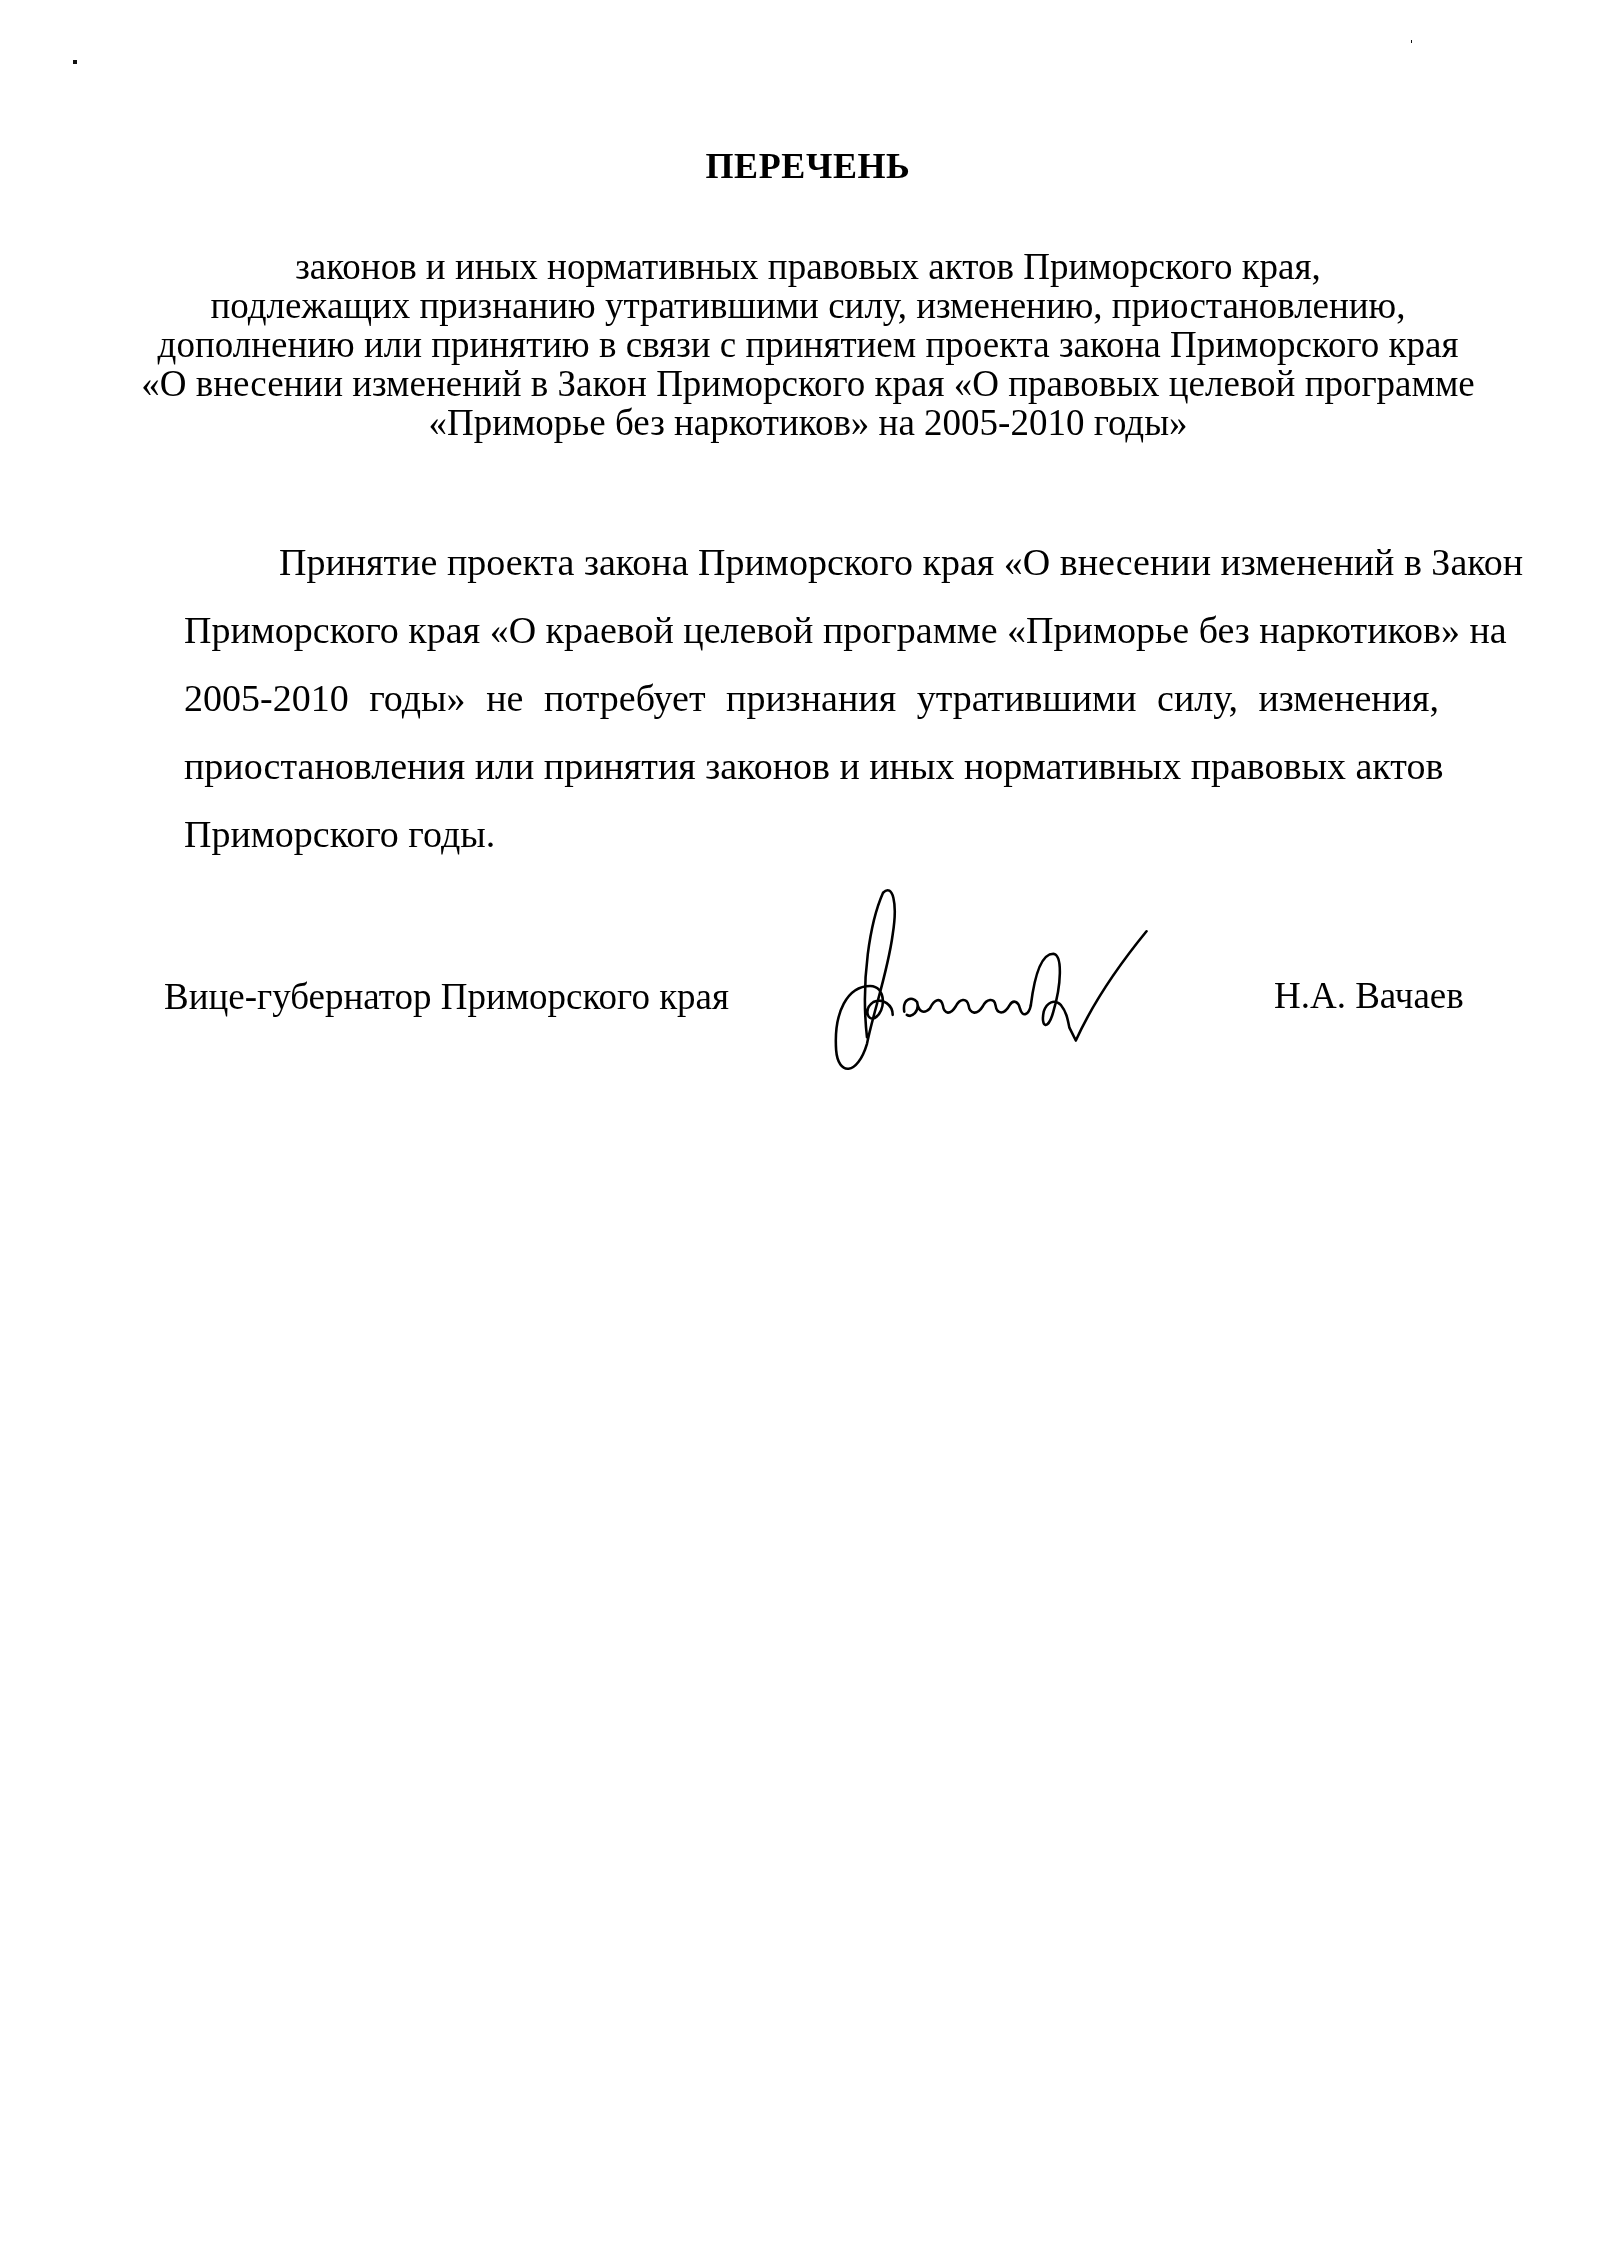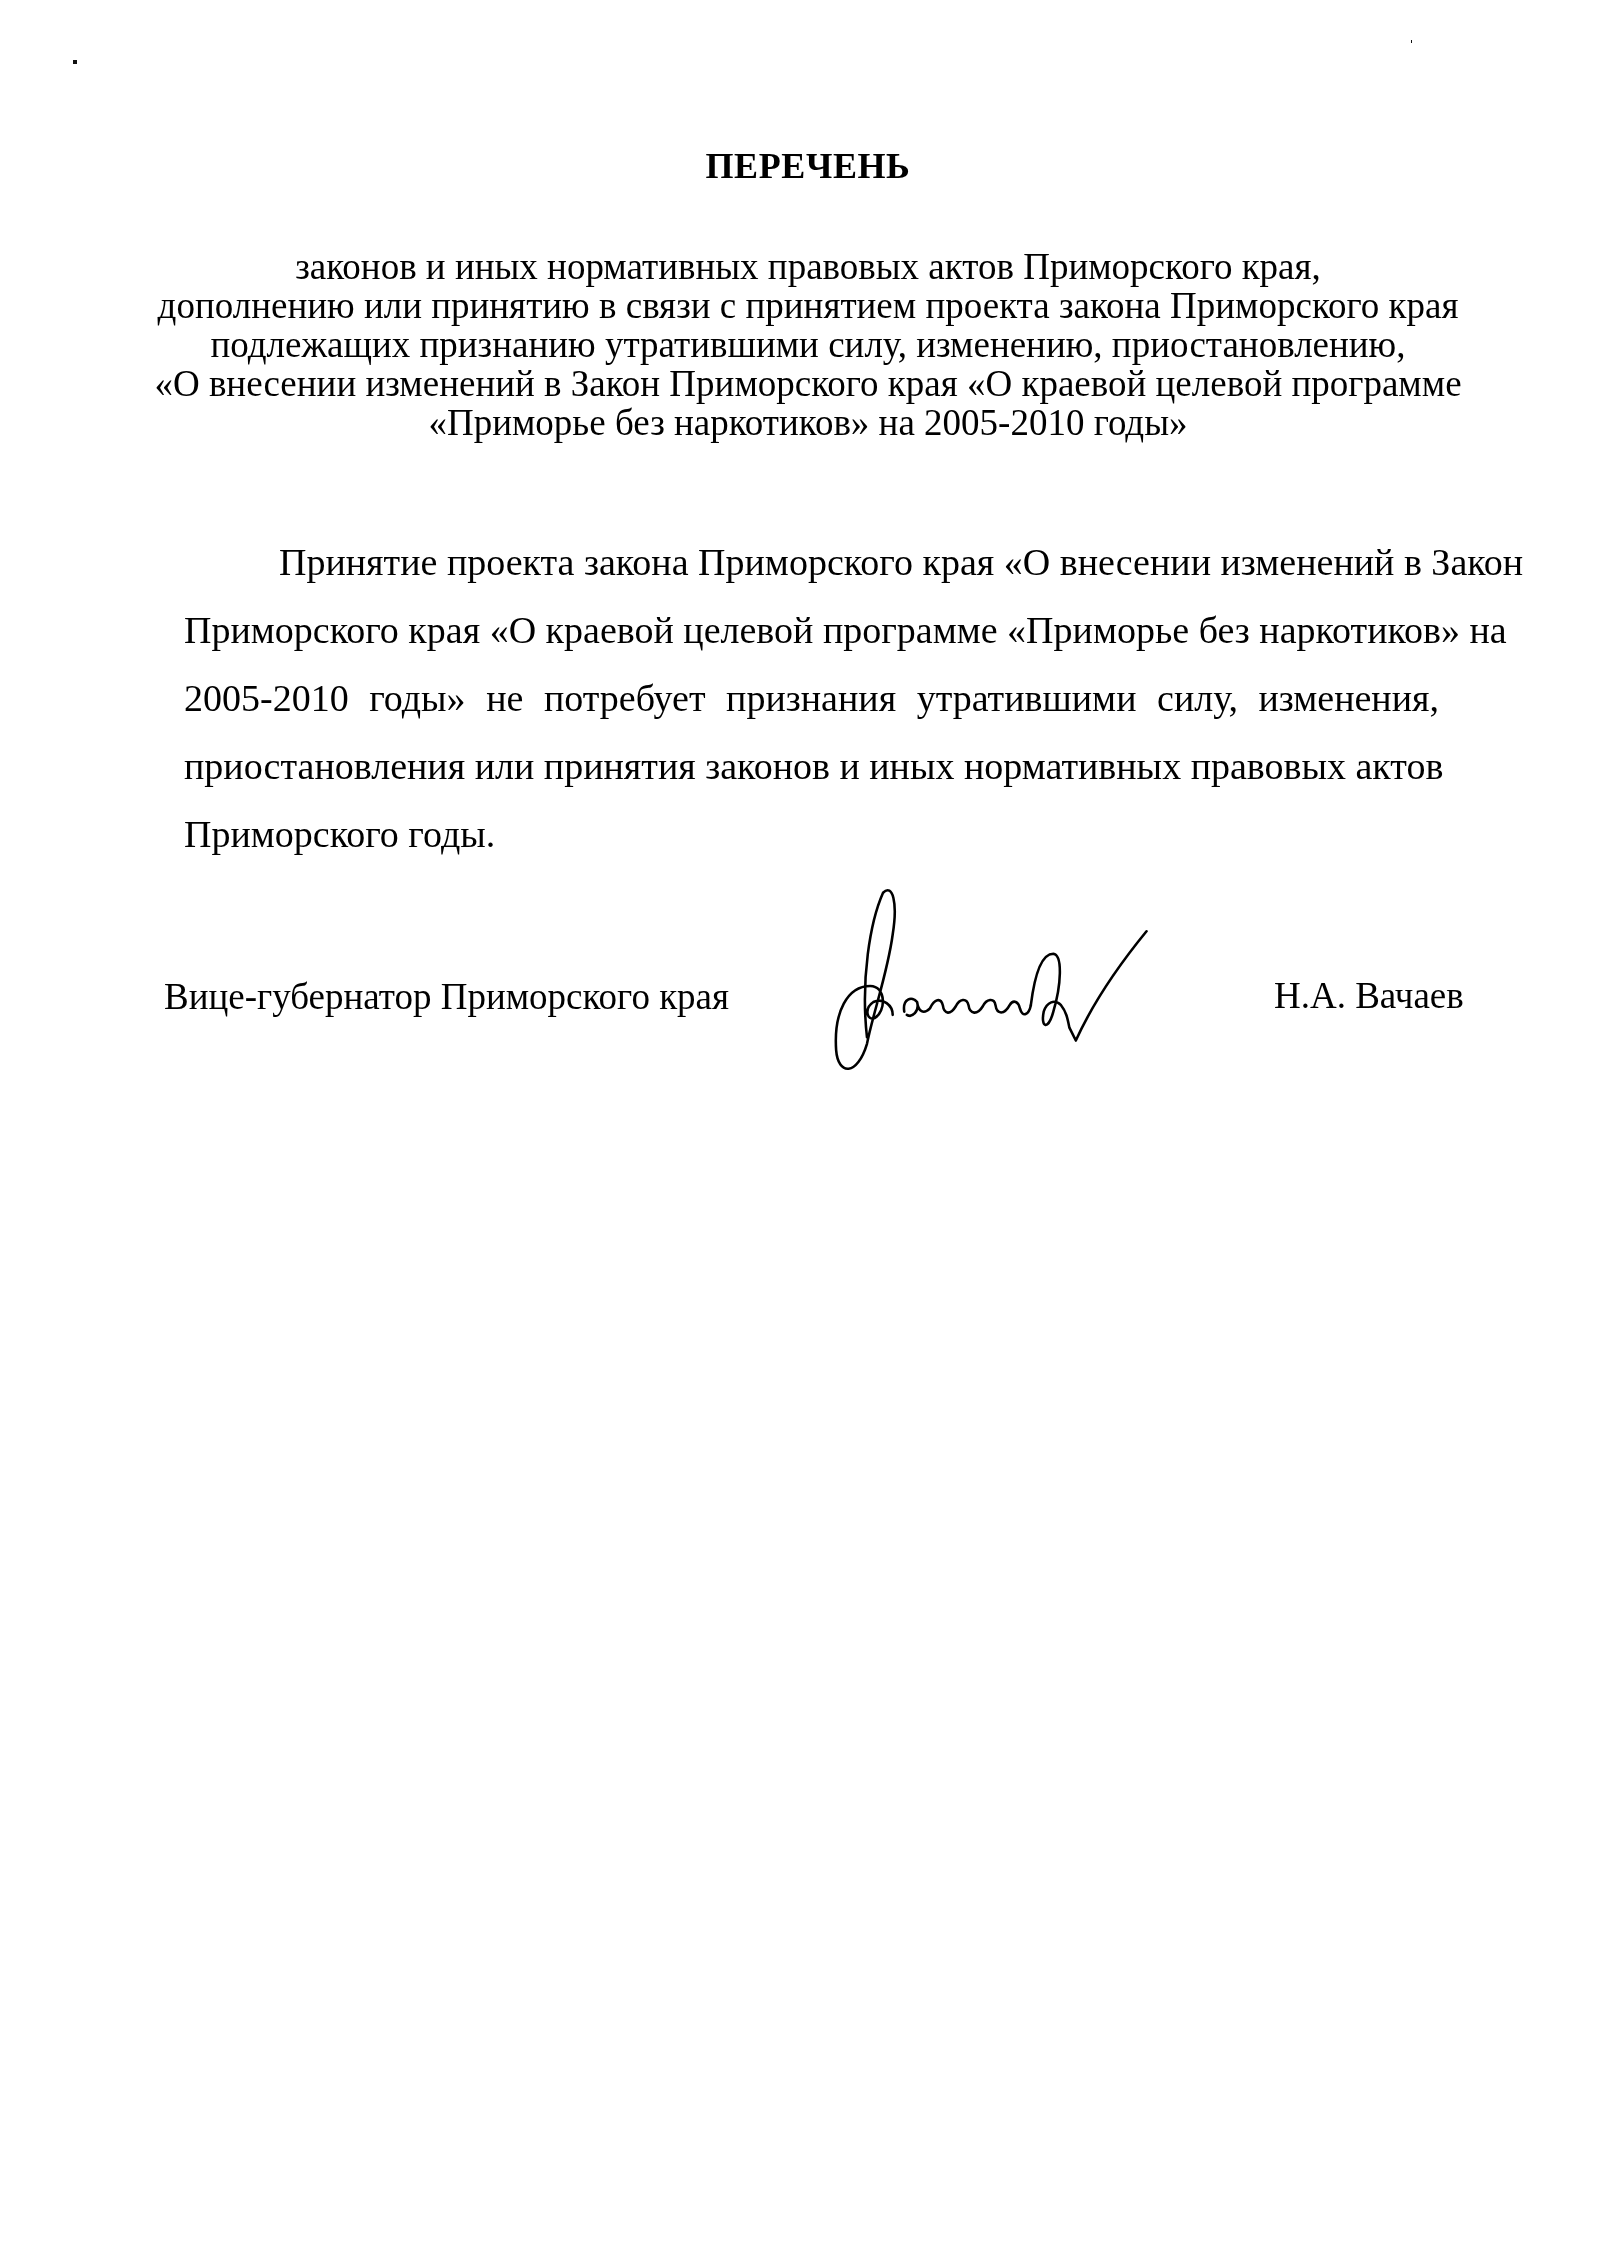--- a/index.html
+++ b/index.html
@@ -21,23 +21,23 @@
 <body>
 
 <div class="page">
   <div class="speck" style="left:73px;top:60px;width:3.9px;height:3.9px;"></div>
   <div class="speck" style="left:1411px;top:40px;width:1.3px;height:2.6px;"></div>
 
   <div class="title">ПЕРЕЧЕНЬ</div>
 
   <div class="subtitle">
     <div>законов и иных нормативных правовых актов Приморского края,</div>
+    <div>подлежащих признанию утратившими силу, изменению, приостановлению,</div>
     <div>дополнению или принятию в связи с принятием проекта закона Приморского края</div>
-    <div>подлежащих признанию утратившими силу, изменению, приостановлению,</div>
-    <div>«О внесении изменений в Закон Приморского края «О краевой целевой программе</div>
+    <div>«О внесении изменений в Закон Приморского края «О правовых целевой программе</div>
     <div>«Приморье без наркотиков» на 2005-2010 годы»</div>
   </div>
 
   <div class="body-para">
     <span class="ln first">Принятие проекта закона Приморского края «О внесении изменений в Закон</span>
     <span class="ln">Приморского края «О краевой целевой программе «Приморье без наркотиков» на</span>
     <span class="ln">2005-2010 годы» не потребует признания утратившими силу, изменения,</span>
     <span class="ln">приостановления или принятия законов и иных нормативных правовых актов</span>
     <span class="ln last">Приморского годы.</span>
   </div>

